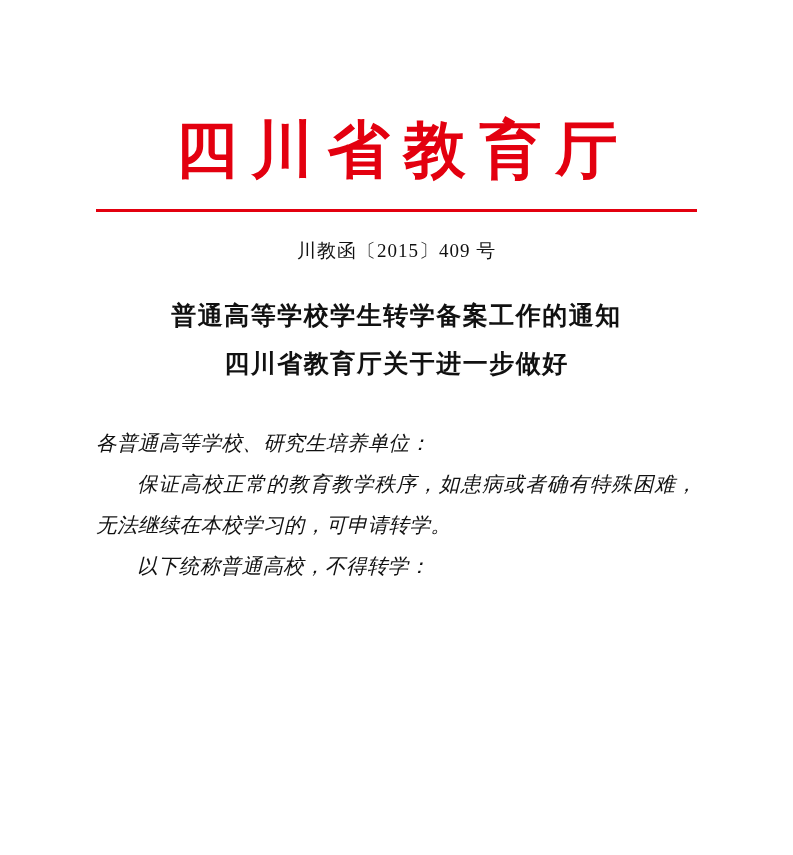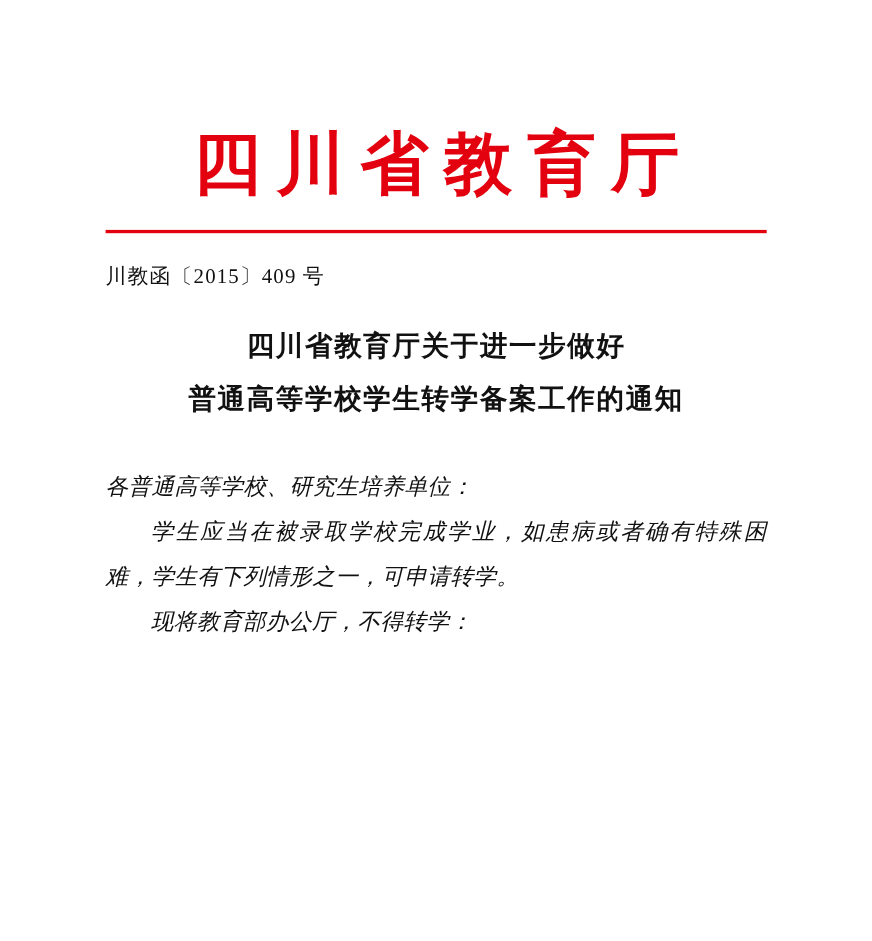--- a/index.html
+++ b/index.html
@@ -40,21 +40,21 @@
   .masthead-rule {
     margin: 26px 0 0 0;
     height: 3px;
     background: #e3000f;
     width: 100%;
   }
 
   
   .doc-number {
     margin-top: 26px;
-    text-align: left;
+    text-align: center;
     font-size: 19px;
     letter-spacing: 1px;
     color: #111111;
   }
 
   
   .title-block {
     margin-top: 28px;
     text-align: center;
   }
@@ -94,23 +94,23 @@
 <div class="page">
 
   <div class="masthead">
     <div class="masthead-title">四川省教育厅</div>
     <div class="masthead-rule"></div>
   </div>
 
   <div class="doc-number">川教函〔2015〕409 号</div>
 
   <div class="title-block">
+    <div class="title-line">普通高等学校学生转学备案工作的通知</div>
     <div class="title-line">四川省教育厅关于进一步做好</div>
-    <div class="title-line">普通高等学校学生转学备案工作的通知</div>
   </div>
 
   <div class="body-text">
     <p class="para">各普通高等学校、研究生培养单位：</p>
-    <p class="para indent">学生应当在被录取学校完成学业，如患病或者确有特殊困难，学生有下列情形之一，可申请转学。</p>
-    <p class="para indent">现将教育部办公厅，不得转学：</p>
+    <p class="para indent">保证高校正常的教育教学秩序，如患病或者确有特殊困难，无法继续在本校学习的，可申请转学。</p>
+    <p class="para indent">以下统称普通高校，不得转学：</p>
   </div>
 
 </div>
 
 </body></html>

